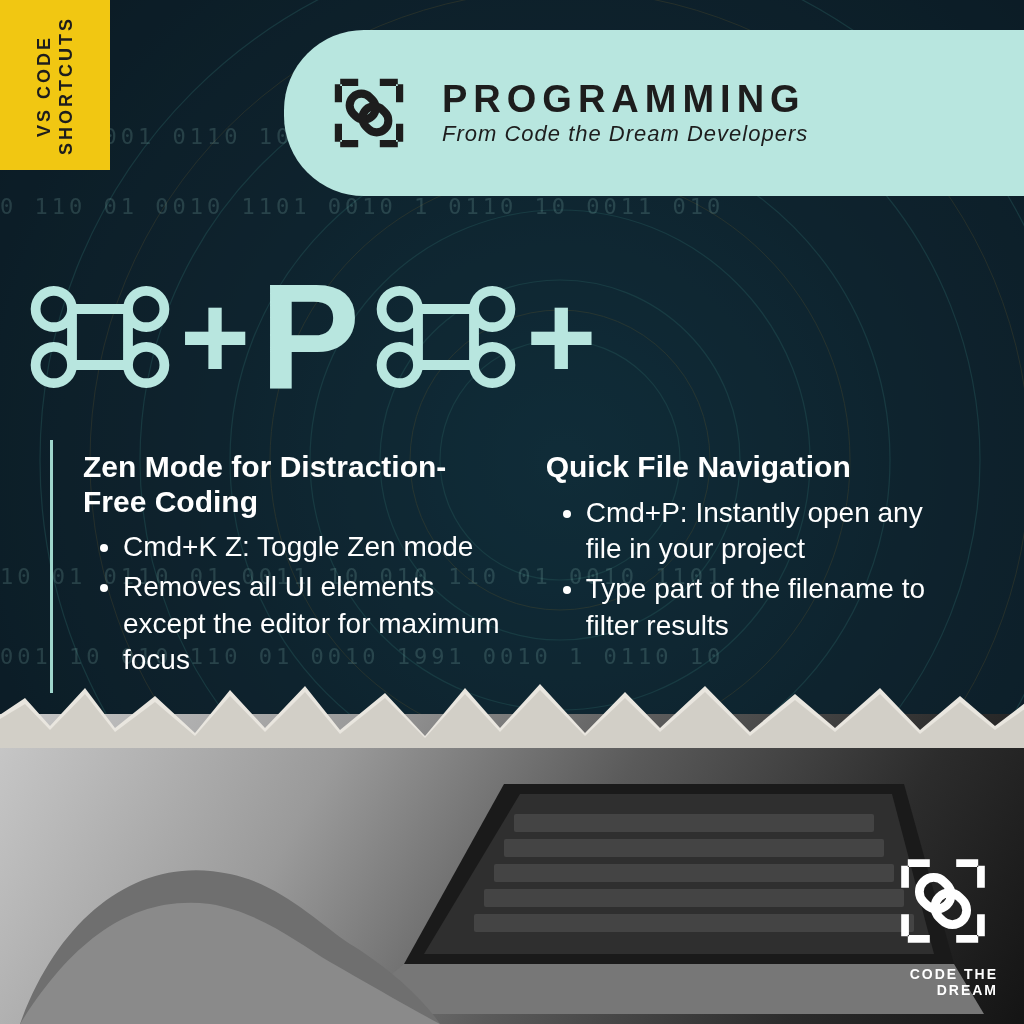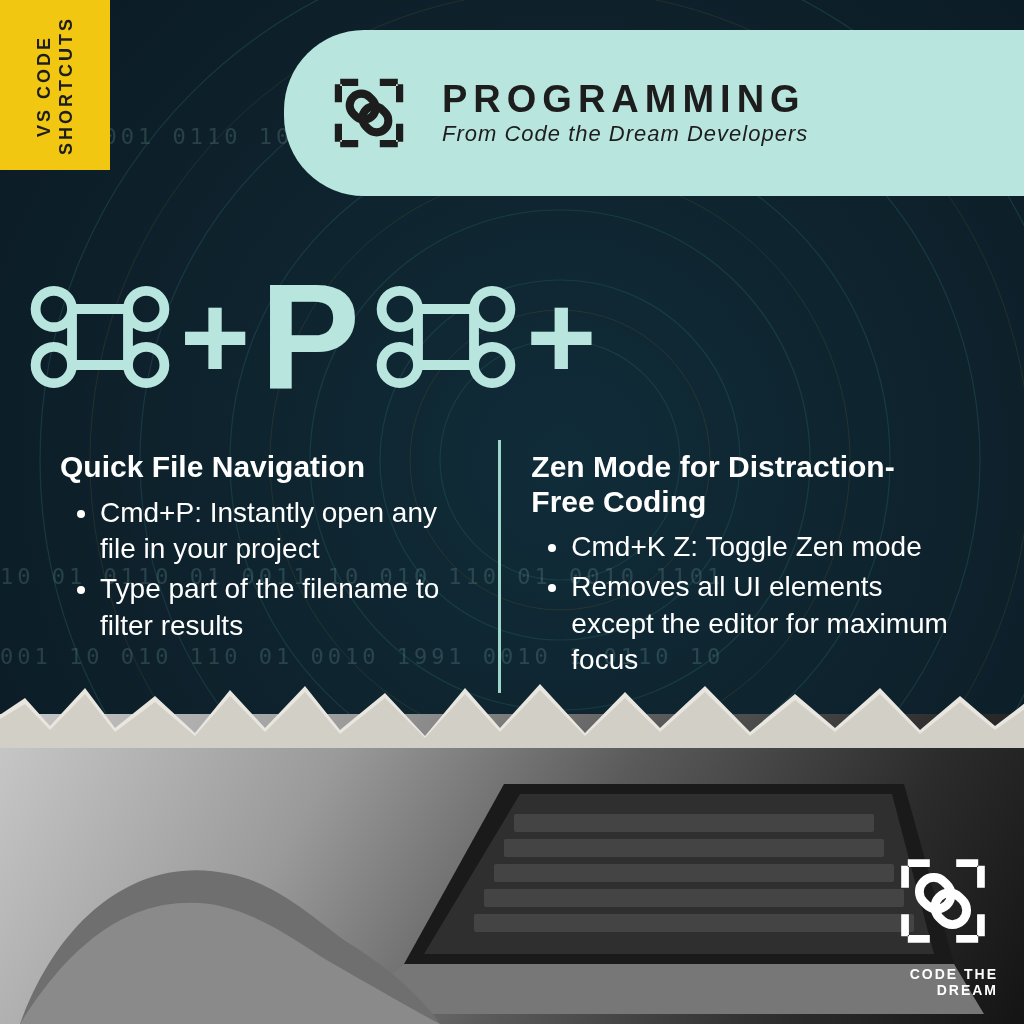--- a/index.html
+++ b/index.html
@@ -69,20 +69,21 @@
       </g>
       <g fill="none" stroke="#b68b2a" stroke-width="1" opacity="0.25">
         <circle cx="560" cy="460" r="150"></circle>
           <circle cx="560" cy="460" r="290"></circle>
         <circle cx="560" cy="460" r="470"></circle>
       </g>
     </svg>
   </div>
   <div class="bg-keys">
     <div class="row" style="top:120px">01 10 001 0110 1001 001 10 0101 110 0010 1</div>
+    <div class="row" style="top:190px">0 110 01 0010 1101 0010 1 0110 10 0011 010</div>
     <div class="row" style="top:560px">10 01 0110 01 0011 10 010 110 01 0010 1101</div>
     <div class="row" style="top:640px">001 10 010 110 01 0010 1991 0010 1 0110 10</div>
   </div>
 
   <div class="tag">
     <span>
       <span>VS CODE</span><br>
       <span>SHORTCUTS</span>
     </span>
   </div>
@@ -122,32 +123,32 @@
                  M30 30 a13 13 0 1 1 -13 -13 a13 13 0 0 1 13 13
                  M70 30 a13 13 0 1 0 13 -13 a13 13 0 0 0 -13 13
                  M30 70 a13 13 0 1 0 -13 13 a13 13 0 0 0 13 -13
                  M70 70 a13 13 0 1 1 13 13 a13 13 0 0 1 -13 -13" fill="none" stroke="#b8e6df" stroke-width="7" stroke-linecap="round" stroke-linejoin="round"></path>
       </svg>
       <span class="plus">+</span>
     </div>
   </div>
 
   <div class="desc">
+    <div class="col right">
+      <h3>Zen Mode for Distraction-Free Coding</h3>
+      <ul>
+        <li>Cmd+K Z: Toggle Zen mode</li>
+        <li>Removes all UI elements except the editor for maximum focus</li>
+      </ul>
+    </div>
     <div class="col left">
       <h3>Quick File Navigation</h3>
       <ul>
         <li>Cmd+P: Instantly open any file in your project</li>
         <li>Type part of the filename to filter results</li>
-      </ul>
-    </div>
-    <div class="col right">
-      <h3>Zen Mode for Distraction-Free Coding</h3>
-      <ul>
-        <li>Cmd+K Z: Toggle Zen mode</li>
-        <li>Removes all UI elements except the editor for maximum focus</li>
       </ul>
     </div>
   </div>
 
   <div class="photo-area">
     <div class="photo">
 
       <svg class="laptop" viewBox="0 0 640 260">
         <polygon points="60,210 610,210 560,30 160,30" fill="#1a1a1a"></polygon>
         <polygon points="80,200 590,200 548,40 176,40" fill="#2f2f2f"></polygon>

